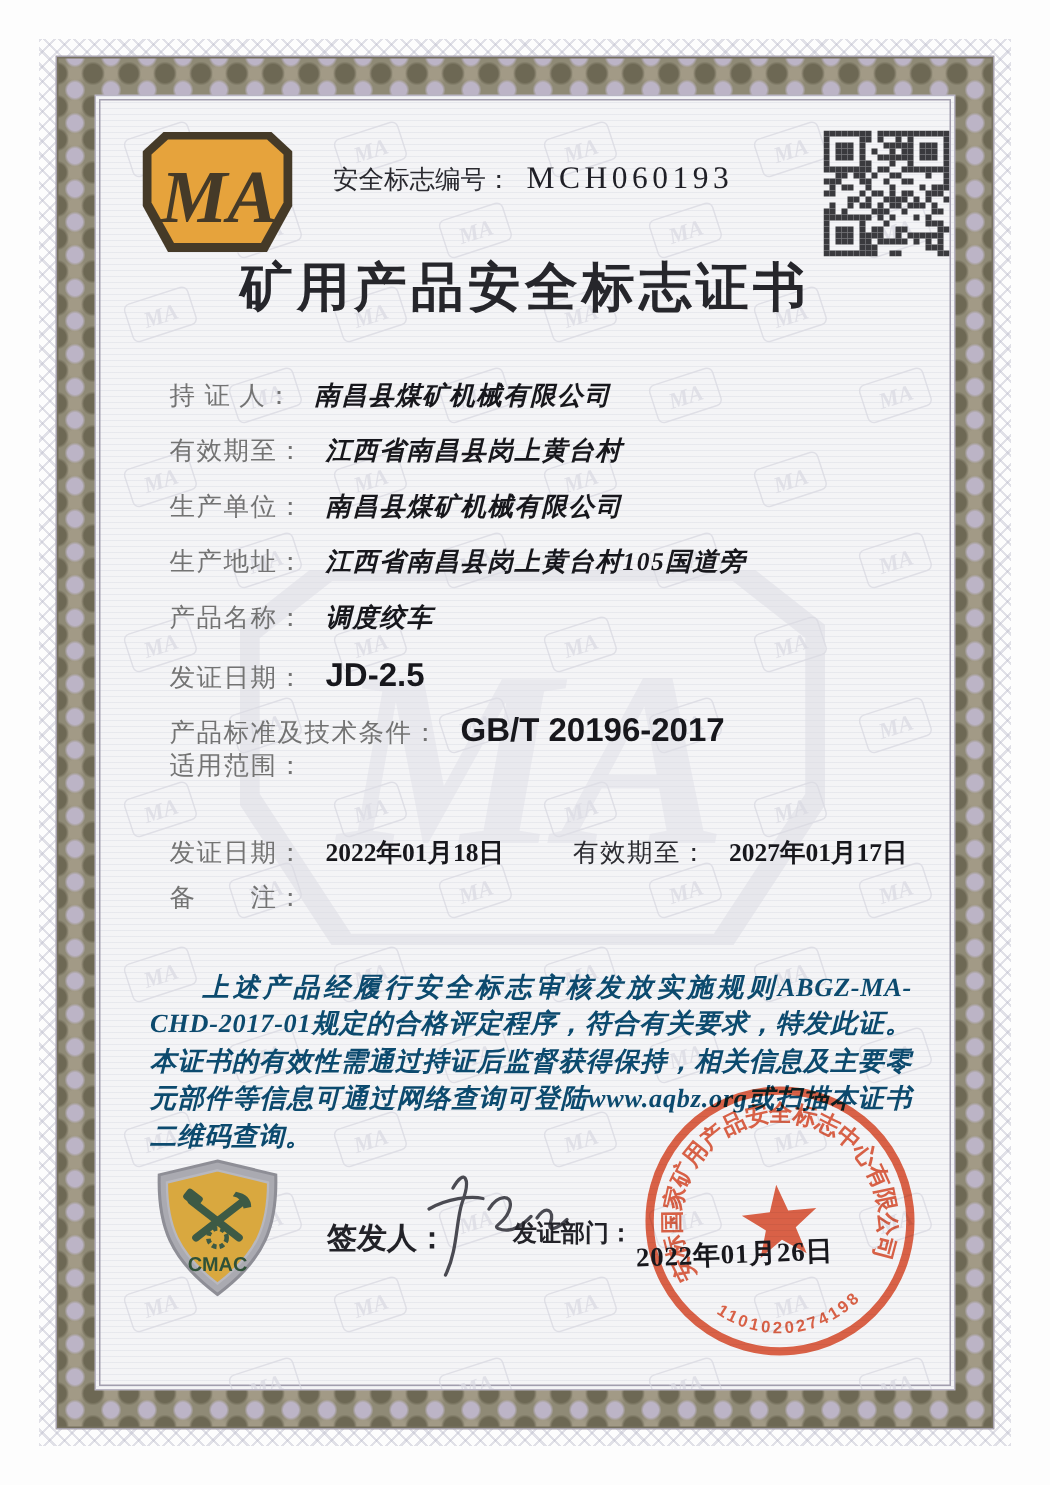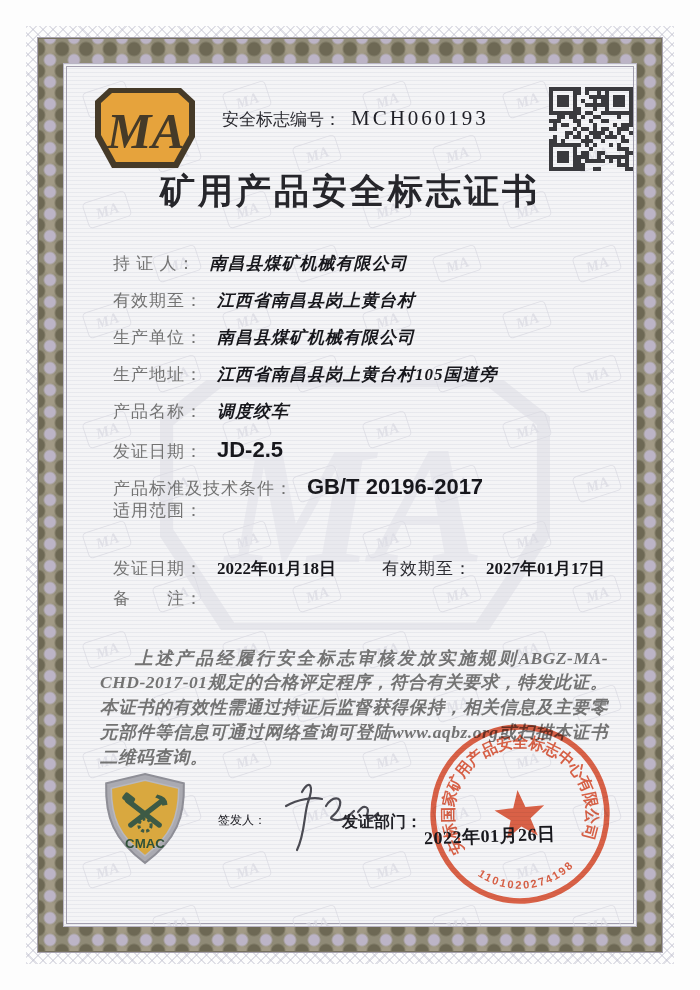--- a/index.html
+++ b/index.html
@@ -46,24 +46,24 @@
   .row .val{margin-left:14px;color:#17171c;font-weight:600;}
   .val.kai{font-style:italic;letter-spacing:1px;}
   .val.sans{font-family:Liberation Sans, sans-serif;font-weight:700;font-size:22px;}
   .row.tight{margin-bottom:5px;}
   .row.pregap{margin-top:38px;}
   .row.postgap{margin-bottom:10px;}
   .row .lab2{margin-left:46px;color:#2c2c32;letter-spacing:1px;font-family:Liberation Serif, serif;}
 
   .statement{position:absolute;left:100px;right:92px;top:628px;
     font-size:17.5px;line-height:1.42;text-indent:2em;font-weight:600;font-style:italic;
-    color:#737373;text-align:justify;letter-spacing:.5px;}
+    color:#0c4a6e;text-align:justify;letter-spacing:.5px;}
 
   .cmac{position:absolute;left:93px;top:772px;width:104px;height:94px;}
-  .signer{position:absolute;left:218px;top:812px;font-size:12px;font-weight:400;color:#222228;}
+  .signer{position:absolute;left:218px;top:812px;font-size:20px;font-weight:700;color:#222228;}
   .signature{position:absolute;left:272px;top:770px;width:120px;height:100px;}
   .dept{position:absolute;left:342px;top:812px;font-size:16px;font-weight:600;color:#222228;}
   .issue-date{position:absolute;left:424px;top:824px;font-size:18px;color:#18181d;
     transform:rotate(-2deg);z-index:6;font-weight:600;letter-spacing:.5px;}
   .seal{position:absolute;left:424px;top:718px;width:192px;height:192px;z-index:5;
     opacity:.88;transform:rotate(-6deg);mix-blend-mode:multiply;}
 </style>
 </head>
 <body>
 

